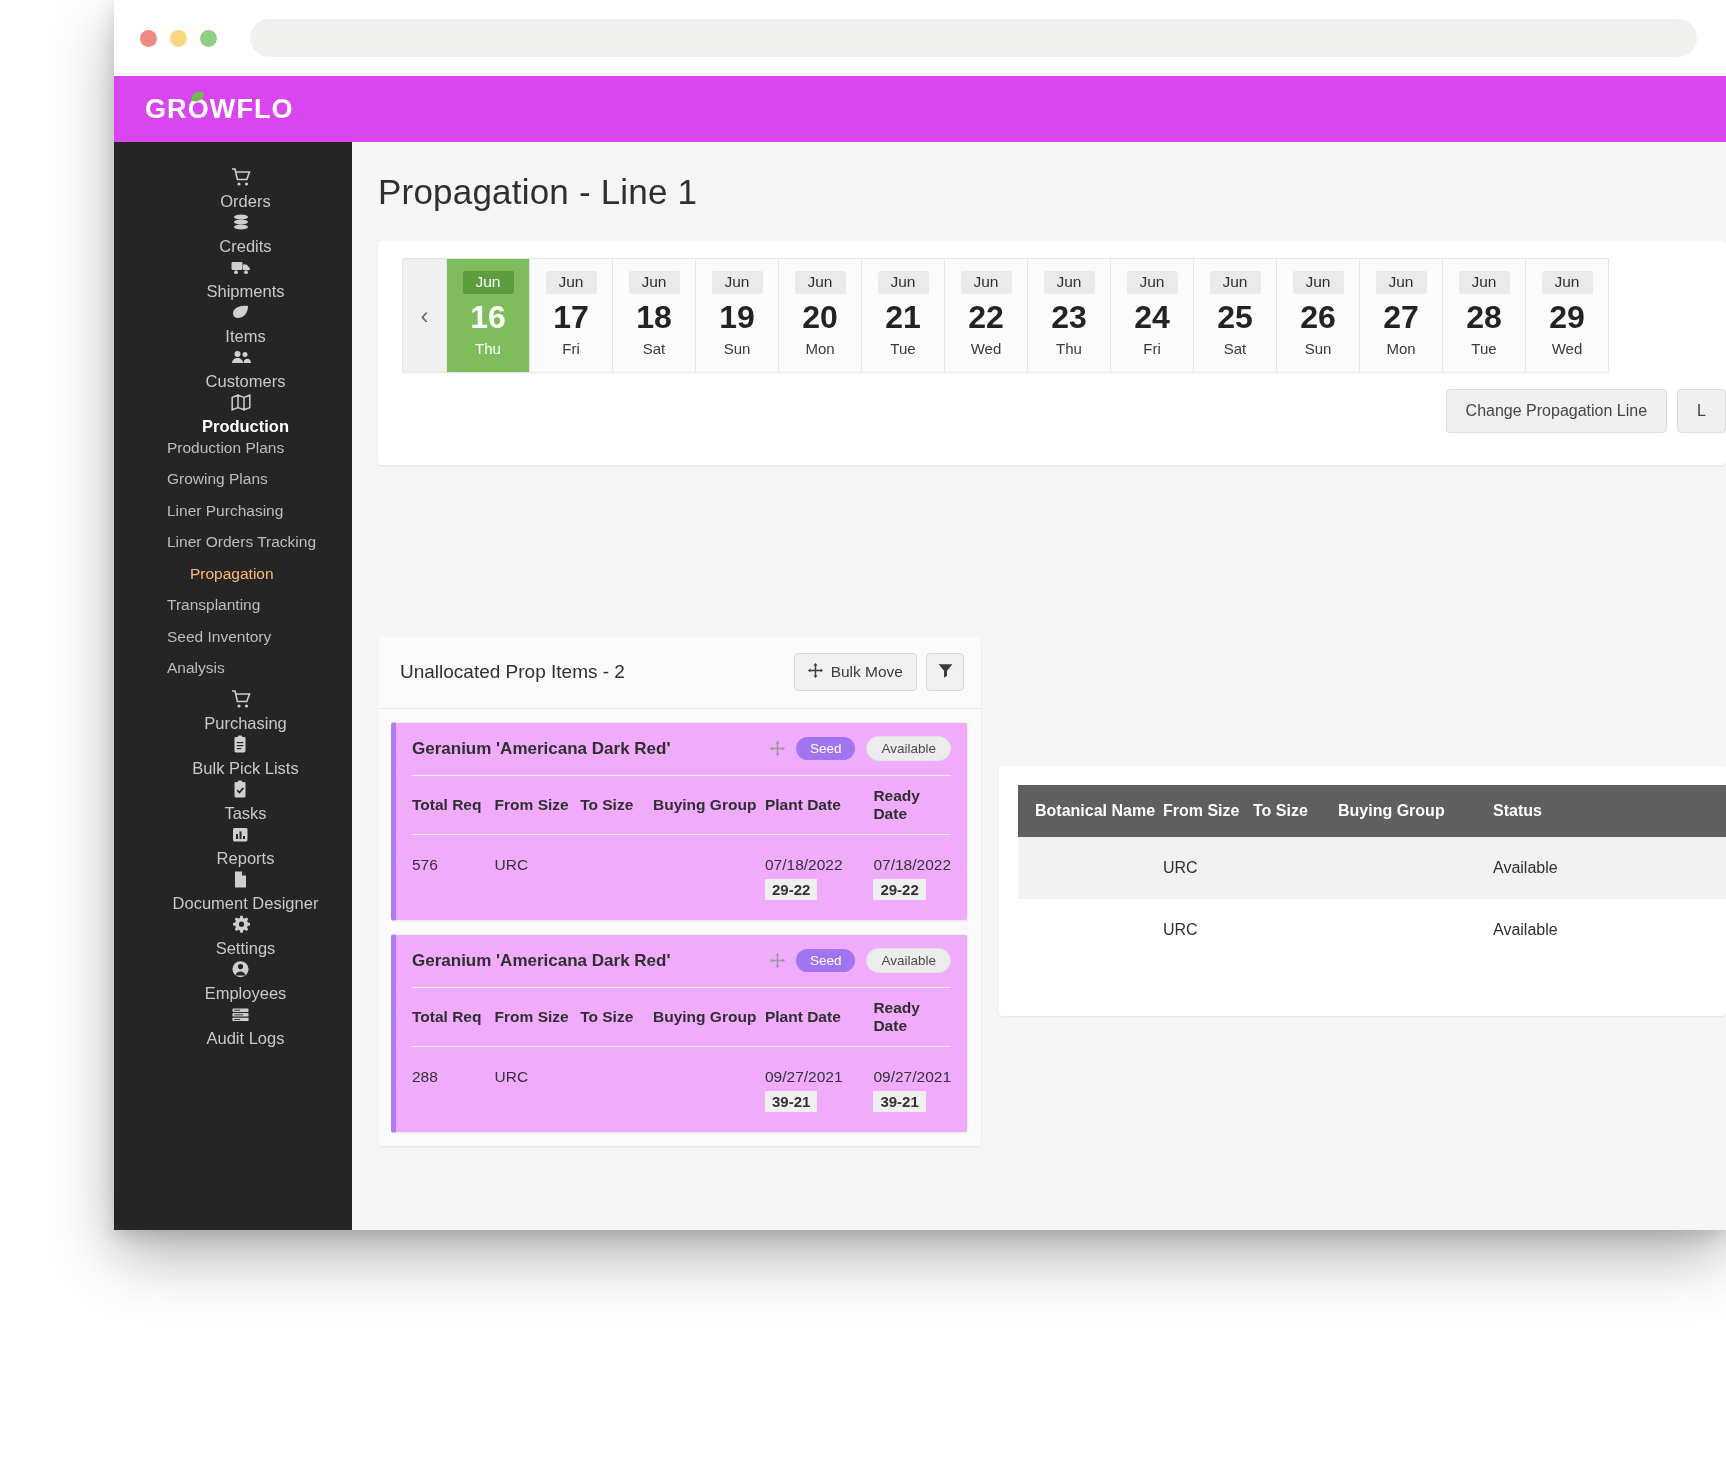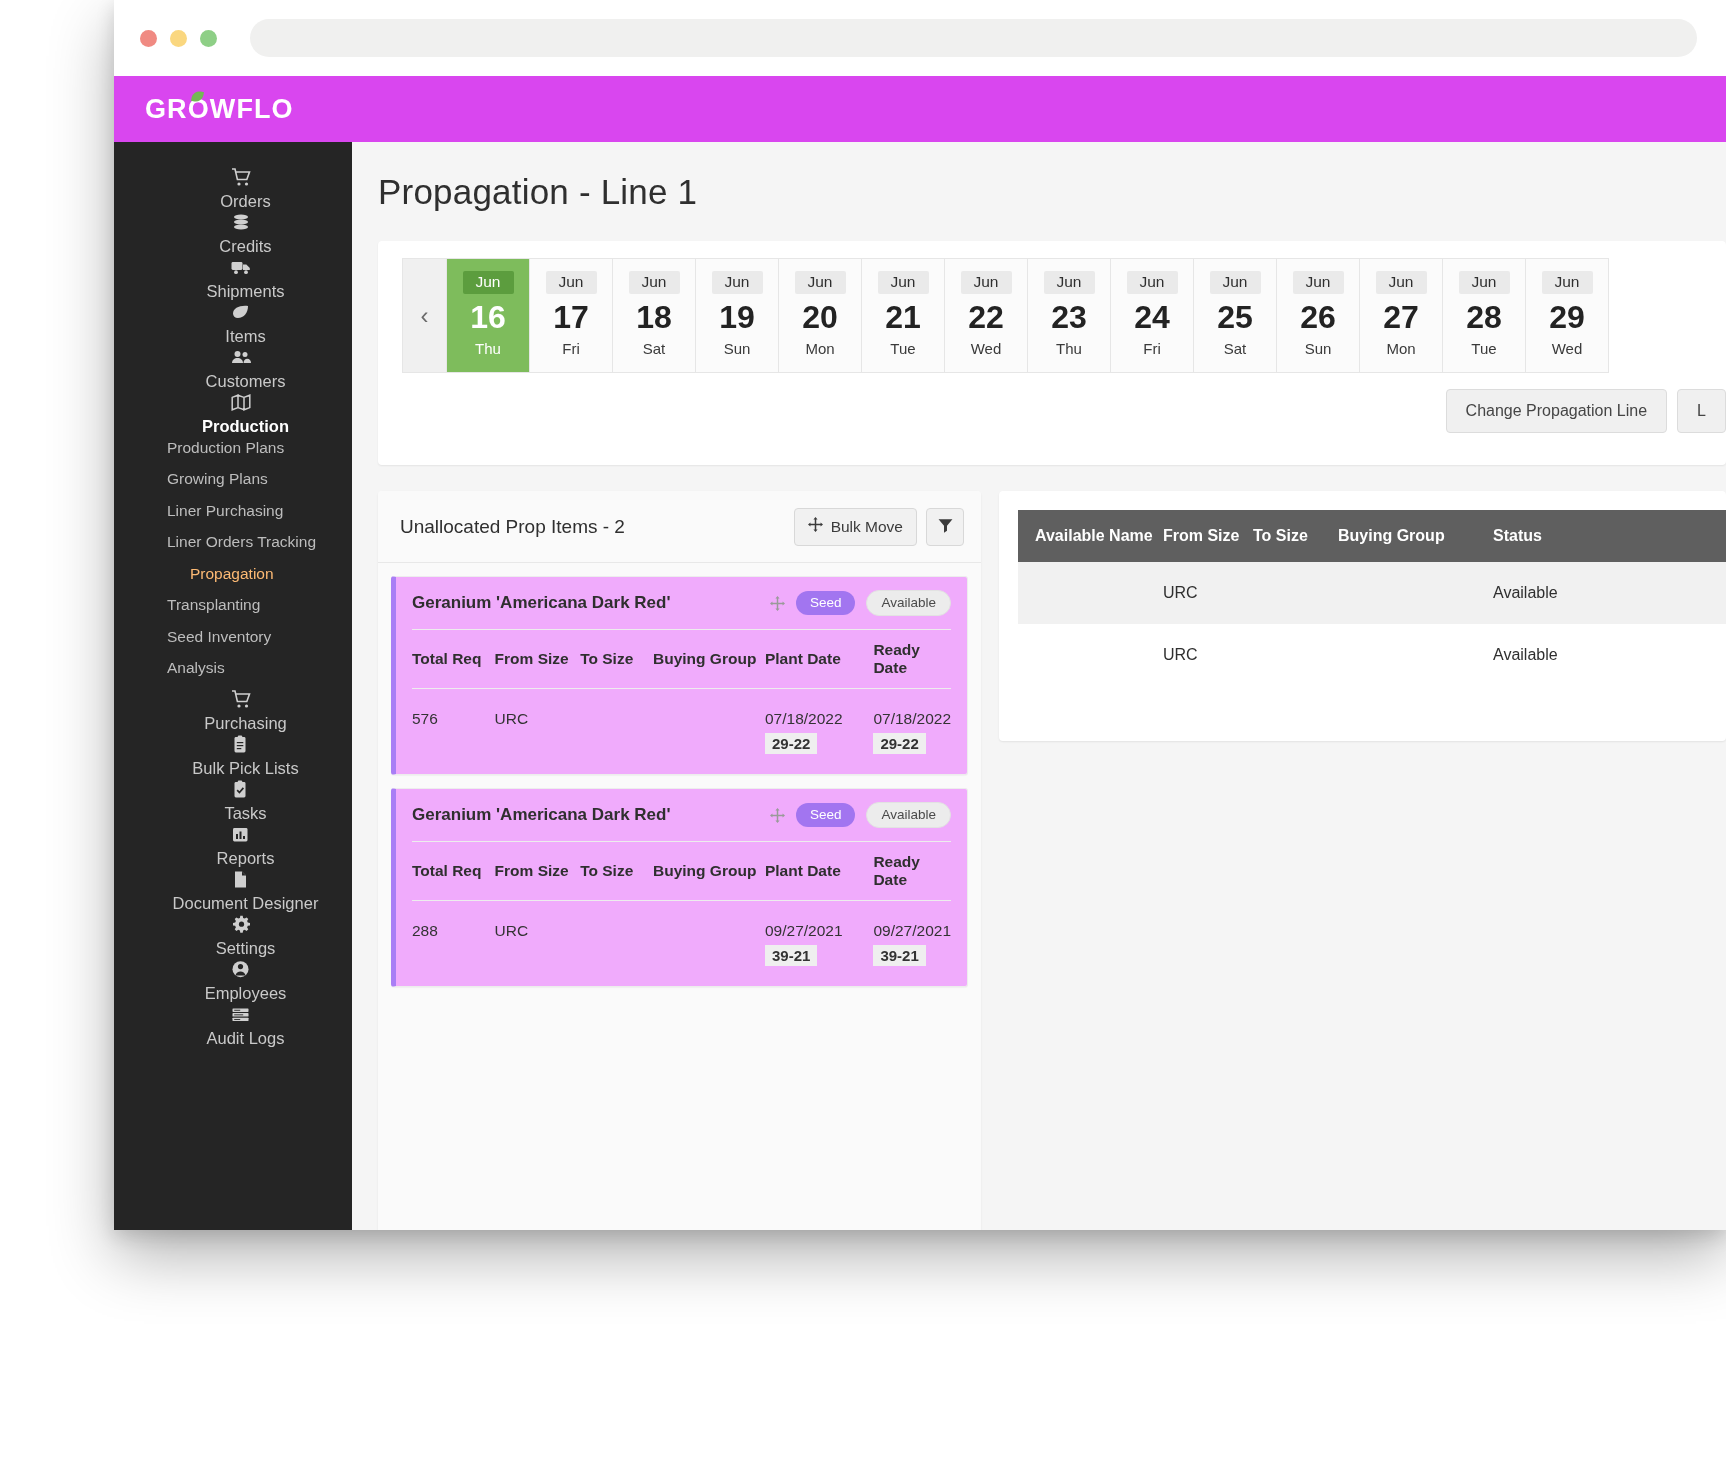--- a/index.html
+++ b/index.html
@@ -205,20 +205,21 @@
     cursor: pointer;
     white-space: nowrap;
   }
 
   
   #panels {
     display: flex;
     gap: 18px;
     margin: 26px 0 0 26px;
     height: 800px;
+    align-items: center;
   }
 
   
   #prop-card {
     width: 603px;
     flex: 0 0 603px;
     background: #fafafa;
     border-radius: 4px;
     box-shadow: 0 1px 2px rgba(0,0,0,0.08);
     overflow: hidden;
@@ -746,21 +747,21 @@
               </table>
             </article>
 
           </div>
         </section>
 
         <section id="table-card">
           <table class="grid">
             <thead>
               <tr>
-                <th class="col-bot">Available Name</th>
+                <th class="col-bot">Botanical Name</th>
                 <th class="col-from">From Size</th>
                 <th class="col-to">To Size</th>
                 <th class="col-buy">Buying Group</th>
                 <th class="col-stat">Status</th>
                 <th></th>
               </tr>
             </thead>
             <tbody>
               <tr class="odd">
                 <td></td>

